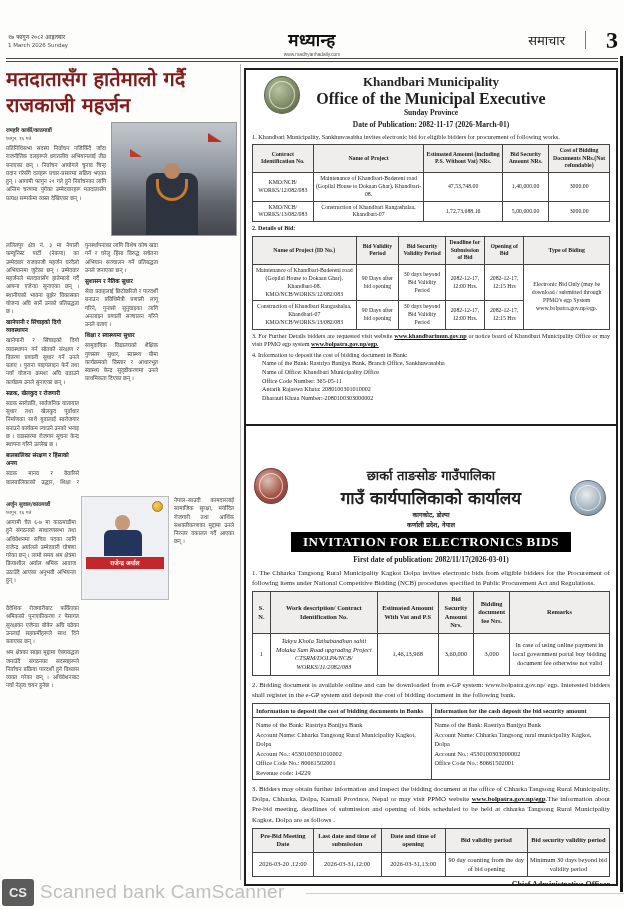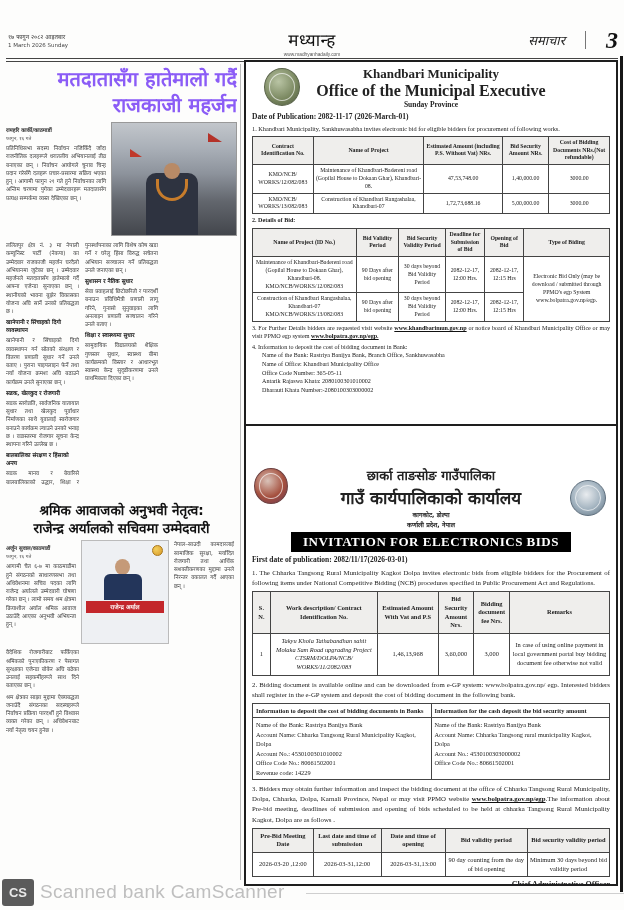--- a/index.html
+++ b/index.html
@@ -5,34 +5,34 @@
   * { margin:0; padding:0; box-sizing:border-box; }
   html,body { width:624px; height:910px; }
   body { background:#fdfdfc; position:relative; overflow:hidden; font-family:"Liberation Serif", serif; color:#222; }
 
   
   .page-header { position:absolute; left:6px; top:26px; width:612px; height:36px; }
   .hdr-rule { position:absolute; left:0; right:0; bottom:0; height:4px; border-top:1px solid #444; border-bottom:1px solid #444; }
   .hdr-date { position:absolute; left:2px; top:6px; font-family:"DejaVu Sans", sans-serif; font-size:6px; line-height:1.5; color:#333; }
   .hdr-date .en { font-size:5.5px; color:#444; }
   .masthead { position:absolute; left:0; right:0; top:2px; text-align:center; }
-  .masthead .name { font-family:"DejaVu Sans", sans-serif; font-weight:normal; font-size:17px; color:#111; letter-spacing:.5px; }
+  .masthead .name { font-family:"DejaVu Sans", sans-serif; font-weight:bold; font-size:17px; color:#111; letter-spacing:.5px; }
   .masthead .url { font-size:4.8px; color:#555; font-family:"Liberation Sans", sans-serif; margin-top:1px; }
-  .hdr-right { position:absolute; right:0px; top:2px; display:flex; align-items:center; gap:20px;font-style:italic; }
+  .hdr-right { position:absolute; right:0px; top:2px; display:flex; align-items:center; gap:20px; }
   .hdr-right .section { font-family:"DejaVu Sans", sans-serif; font-size:13px; color:#222; }
   .hdr-right .sep { width:1px; height:18px; background:#777; }
   .hdr-right .pageno { font-size:24px; font-weight:bold; color:#111; line-height:1; }
 
   
   .v-divider { position:absolute; left:240px; top:64px; width:1px; height:816px; background:#bbb; }
   .scan-edge { position:absolute; right:1px; top:56px; width:3px; height:836px; background:#161616; }
 
   
   .left-col { position:absolute; left:6px; top:66px; width:231px; height:812px; overflow:hidden; font-family:"DejaVu Sans", sans-serif; }
-  .headline1 { font-size:20px; font-weight:bold; text-align:right; line-height:1.3; color:#8b5cf6; }
+  .headline1 { font-size:20px; font-weight:bold; text-align:left; line-height:1.3; color:#7f1d1d; }
   .headline2 { font-size:13.5px; font-weight:bold; text-align:center; line-height:1.35; color:#111; margin-top:8px; }
   .byline { font-size:5.4px; font-weight:bold; color:#333; margin:4px 0 1px 0; }
   .byline-date { font-size:4.8px; color:#555; margin-bottom:3px; }
   .art-top { display:flex; gap:5px; margin-top:4px; }
   .art-top .lead { width:100px; }
   .bodytext { font-size:5.5px; line-height:1.5; text-align:justify; color:#3c3c3c; }
   .cols3 { column-count:3; column-gap:6px; column-fill:auto; height:252px; margin-top:5px; }
   .cols3-b { column-count:3; column-gap:6px; column-fill:auto; height:128px; margin-top:4px; }
   .bodytext p, .cols3 p, .cols3-b p { font-size:5.5px; line-height:1.5; text-align:justify; color:#3c3c3c; margin-bottom:3px; }
   .subhead { font-size:5.7px; font-weight:bold; color:#1c1c1c; margin:2px 0; text-align:left; }
@@ -51,38 +51,38 @@
   .art2-mid .c3 { width:60px; }
   .photo-card { flex:0 0 auto; width:88px; height:104px; background:#eef0f3; border:1px solid #bbb; position:relative; overflow:hidden; }
   .photo-card .chead { position:absolute; top:18px; left:33px; width:15px; height:16px; background:#c59a78; border-radius:50%; }
   .photo-card .suit { position:absolute; top:33px; left:22px; width:38px; height:26px; background:#23355a; border-radius:6px 6px 0 0; }
   .photo-card .band { position:absolute; top:60px; left:4px; right:4px; height:12px; background:#c3262b; color:#fff; font-size:6px; font-weight:bold; text-align:center; line-height:12px; }
   .photo-card .clogo { position:absolute; top:4px; right:5px; width:11px; height:11px; border-radius:50%; background:radial-gradient(circle at 35% 35%, #f3cf5d, #d89a27); border:1px solid #a9771b; }
   .photo-card .cfoot { position:absolute; bottom:3px; left:0; right:0; text-align:center; font-size:4px; color:#666; }
 
   
   .notice { position:absolute; left:244px; width:374px; background:#fff; border:2px solid #1e1e1e; padding:4px 6px; overflow:hidden; }
-  .notice-kb { top:60px; height:418px; }
+  .notice-kb { top:68px; height:418px; }
   .notice-ch { top:424px; height:462px; }
 
   .kb-head { position:relative; text-align:center; }
   .emblem { position:absolute; border-radius:50%; }
   .emblem.kb { left:12px; top:2px; width:36px; height:38px; background:radial-gradient(circle at 40% 35%, #b9c4a4, #77855d 60%, #4c5740); border:1px solid #5a644a; }
   .emblem.ch-left { left:2px; top:2px; width:34px; height:36px; background:radial-gradient(circle at 40% 35%, #d9c2b8, #a5503e 55%, #6e3a52); border:1px solid #6d4040; }
   .emblem.ch-right { right:4px; top:14px; width:36px; height:36px; background:radial-gradient(circle at 45% 40%, #e9ecef, #9fb0bd 55%, #5d6f7e); border:1px solid #60707e; }
   .emblem .ring { position:absolute; inset:4px; border:1px solid rgba(255,255,255,.65); border-radius:50%; }
 
   .kb-t1 { font-size:13px; font-weight:bold; }
   .kb-t2 { font-size:16px; font-weight:bold; line-height:1.1; }
   .kb-t3 { font-size:8px; font-weight:bold; margin-top:2px; }
   .kb-t4 { font-size:7.5px; font-weight:bold; }
   .banner { display:inline-block; background:#000; color:#fff; font-weight:bold; padding:2px 12px; margin-top:3px; }
   .banner.kb-b { font-size:13px; }
   .banner.ch-b { font-size:13px; letter-spacing:.5px; }
-  .pubdate { font-size:7.5px; font-weight:bold; text-align:left; margin-top:3px; }
+  .pubdate { font-size:7.5px; font-weight:bold; text-align:center; margin-top:3px; }
   .npara { font-size:6.3px; line-height:1.45; text-align:justify; margin-top:3px; }
 
   table.ntable { width:100%; border-collapse:collapse; margin-top:3px; }
   table.ntable th, table.ntable td { border:1px solid #444; font-size:5.8px; line-height:1.35; padding:2px 2px; text-align:center; vertical-align:middle; }
   table.ntable th { background:#efeeec; font-weight:bold; }
   .bold { font-weight:bold; }
   .italic { font-style:italic; }
   .link { font-weight:bold; text-decoration:underline; color:#111; }
   .note { font-size:6.1px; line-height:1.4; text-align:justify; margin-top:2px; }
   .note .ind { display:block; margin-left:10px; }
@@ -155,24 +155,20 @@
     <div class="subhead">सडक, खेलकुद र रोजगारी</div>
     <p>सडक स्तरोन्नति, सार्वजनिक यातायात सुधार तथा खेलकुद पूर्वाधार निर्माणका साथै युवालाई स्वरोजगार बनाउने कार्यक्रम ल्याउने उनको भनाइ छ । वडास्तरमा रोजगार सूचना केन्द्र स्थापना गरिने उल्लेख छ ।</p>
     <div class="subhead">बालबालिका संरक्षण र हिंसाको अन्त्य</div>
     <p>सडक मानव र बेवारिसे बालबालिकाको उद्धार, शिक्षा र पुनर्स्थापनाका लागि विशेष कोष खडा गर्ने र घरेलु हिंसा विरुद्ध सचेतना अभियान सञ्चालन गर्ने प्रतिबद्धता उनले जनाएका छन् ।</p>
     <div class="subhead">सुशासन र नैतिक सुधार</div>
     <p>सेवा प्रवाहलाई छिटोछरितो र पारदर्शी बनाउन प्रविधिमैत्री प्रणाली लागू गरिने, गुनासो सुनुवाइका लागि अनलाइन प्रणाली सञ्चालन गरिने उनले बताए ।</p>
     <div class="subhead">शिक्षा र स्वास्थ्यमा सुधार</div>
     <p>सामुदायिक विद्यालयको शैक्षिक गुणस्तर सुधार, स्वास्थ्य बीमा कार्यक्रमको विस्तार र आधारभूत स्वास्थ्य केन्द्र सुदृढीकरणमा उनले प्राथमिकता दिएका छन् ।</p>
   </div>
 
-  <div class="headline2">
-    <div>श्रमिक आवाजको अनुभवी नेतृत्व:</div>
-    <div>राजेन्द्र अर्यालको सचिवमा उम्मेदवारी</div>
-  </div>
 
   <div class="art2-mid">
     <div class="c1">
       <div class="byline">अर्जुन सुवाल/काठमाडौं</div>
       <div class="byline-date">फागुन, १६ गते</div>
       <div class="bodytext">आगामी चैत ६-७ मा काठमाडौंमा हुने संगठनको साधारणसभा तथा अधिवेशनमा सचिव पदका लागि राजेन्द्र अर्यालले उम्मेदवारी घोषणा गरेका छन् । लामो समय श्रम क्षेत्रमा क्रियाशील अर्याल श्रमिक आवाज उठाउँदै आएका अनुभवी अभियन्ता हुन् ।</div>
     </div>
     <div class="photo-card">
       <span class="clogo"></span>
       <span class="chead"></span>

